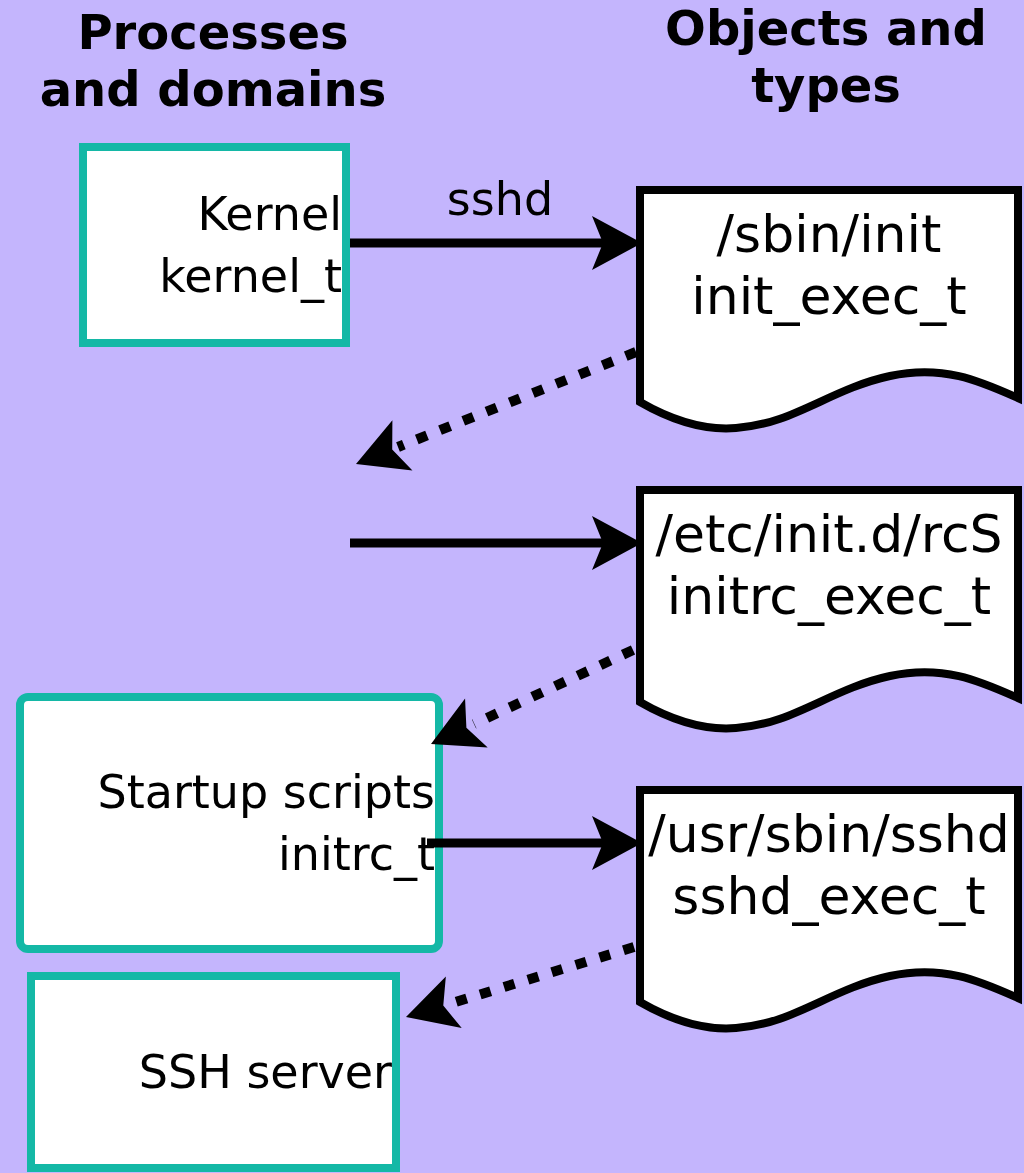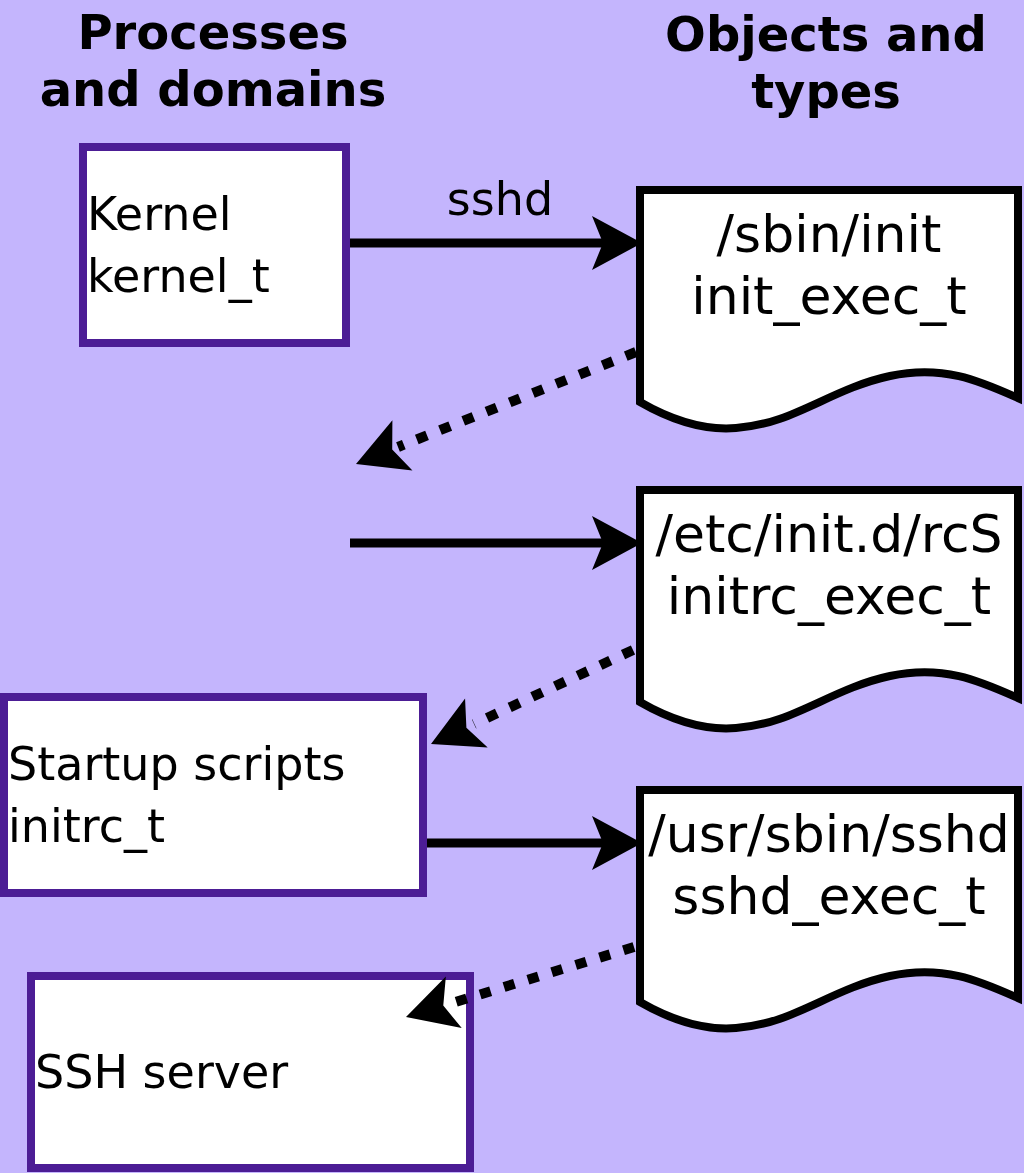--- a/index.html
+++ b/index.html
@@ -20,25 +20,25 @@
     position: absolute;
     text-align: center;
     font-weight: bold;
     font-size: 48px;
     line-height: 57px;
     color: #000000;
   }
   .pbox {
     position: absolute;
     box-sizing: border-box;
-    border: 8px solid #4c1d95;
+    border: 8px solid #14b8a6;
     background: #ffffff;
     display: flex;
     flex-direction: column;
-    align-items: flex-start;
+    align-items: flex-end;
     justify-content: center;
     text-align: center;
     font-size: 46px;
     line-height: 62px;
   }
   .doc-shape {
     position: absolute;
   }
   .doc-shape path {
     fill: #ffffff;
@@ -81,37 +81,37 @@
 </style>
 </head>
 <body>
 
 <div id="canvas">
 
   <div class="col-header" style="left:10px; top:4px; width:406px;">
     <div>Processes</div>
     <div>and domains</div>
   </div>
-  <div class="col-header" style="left:628px; top:6px; width:396px;">
+  <div class="col-header" style="left:628px; top:0; width:396px;">
     <div>Objects and</div>
     <div>types</div>
   </div>
 
   <div class="pbox" style="left:79px; top:143px; width:271px; height:204px;">
     <div>Kernel</div>
     <div>kernel_t</div>
   </div>
 
 
-  <div class="pbox" style="left:0px; top:693px; width:427px; height:204px;">
+  <div class="pbox" style="left:16px; top:693px; width:427px; height:260px;border-radius:12px;">
     <div>Startup scripts</div>
     <div>initrc_t</div>
   </div>
 
-  <div class="pbox" style="left:27px; top:972px; width:447px; height:200px;">
+  <div class="pbox" style="left:27px; top:972px; width:373px; height:200px;">
     <div>SSH server</div>
   </div>
 
   <svg class="doc-shape" style="left:634px; top:184px;" width="390" height="256" viewBox="0 0 390 256">
     <path d="M 6,6 L 384,6 L 384,214 C 348,198 310,180 256,192 C 196,205 160,240 102,244 C 66,247 32,233 6,218 Z"></path>
   </svg>
   <div class="doc-text" style="left:640px; top:203px;">
     <div>/sbin/init</div>
     <div>init_exec_t</div>
   </div>

